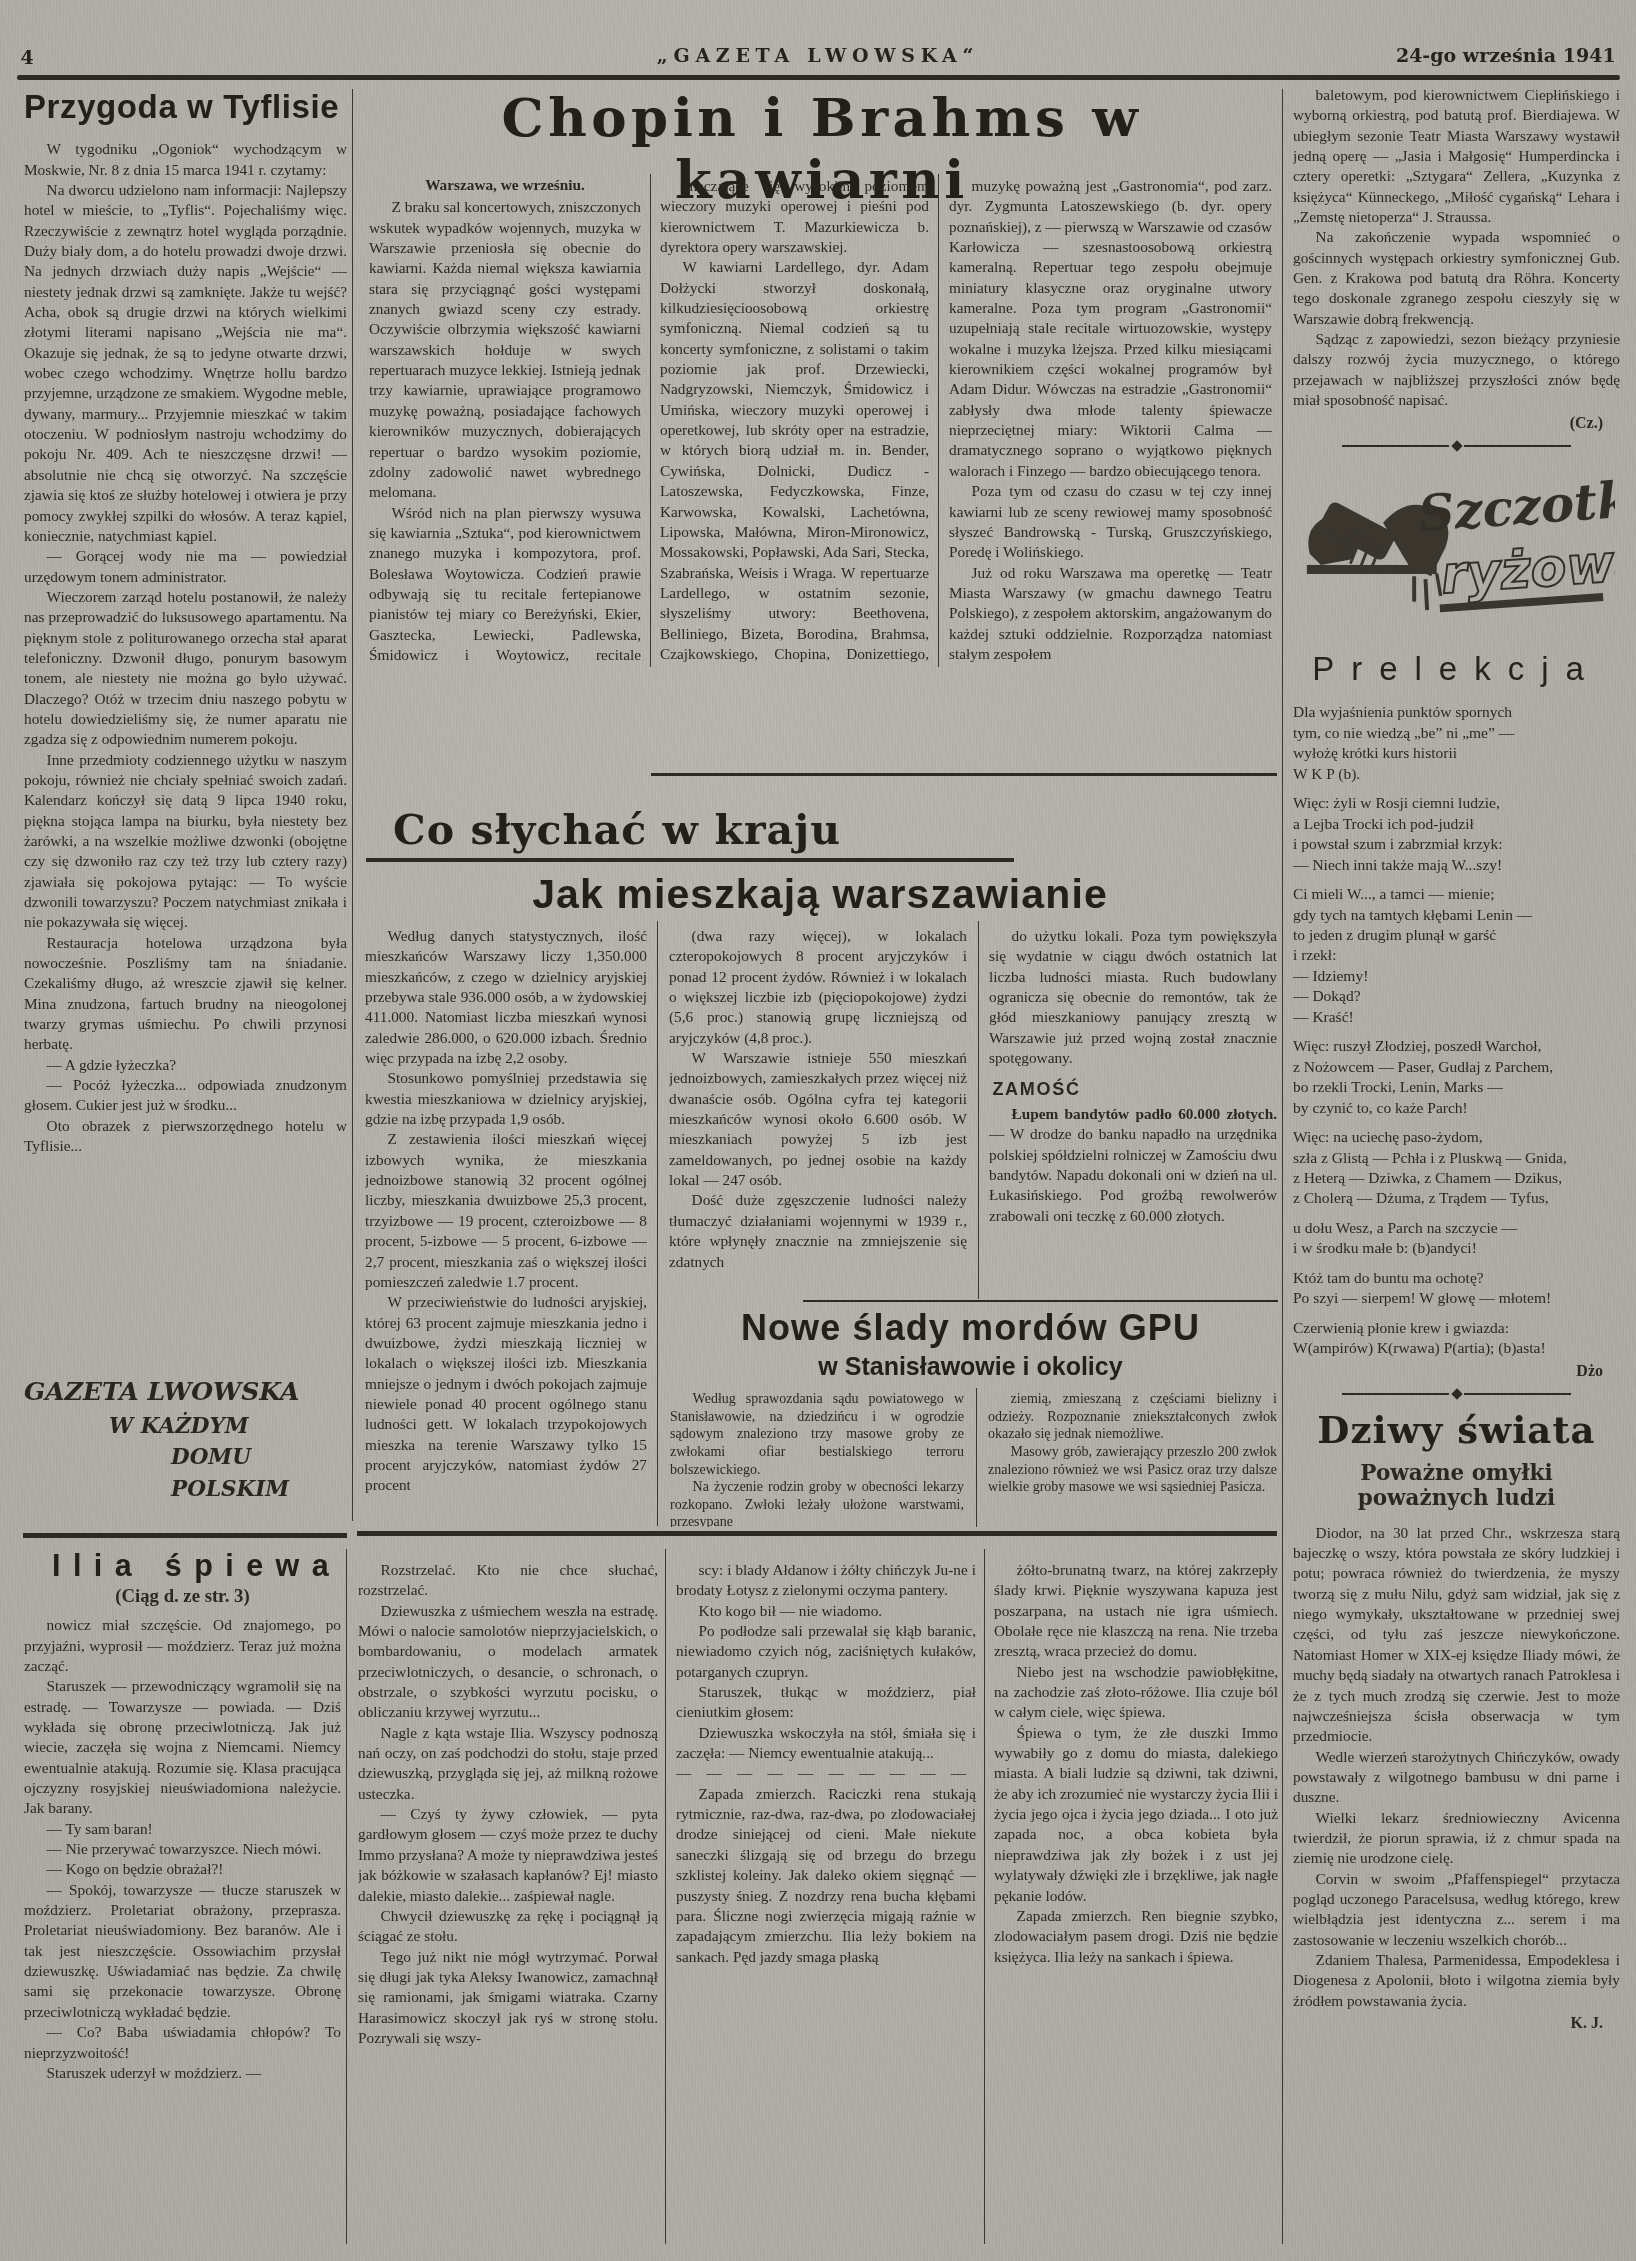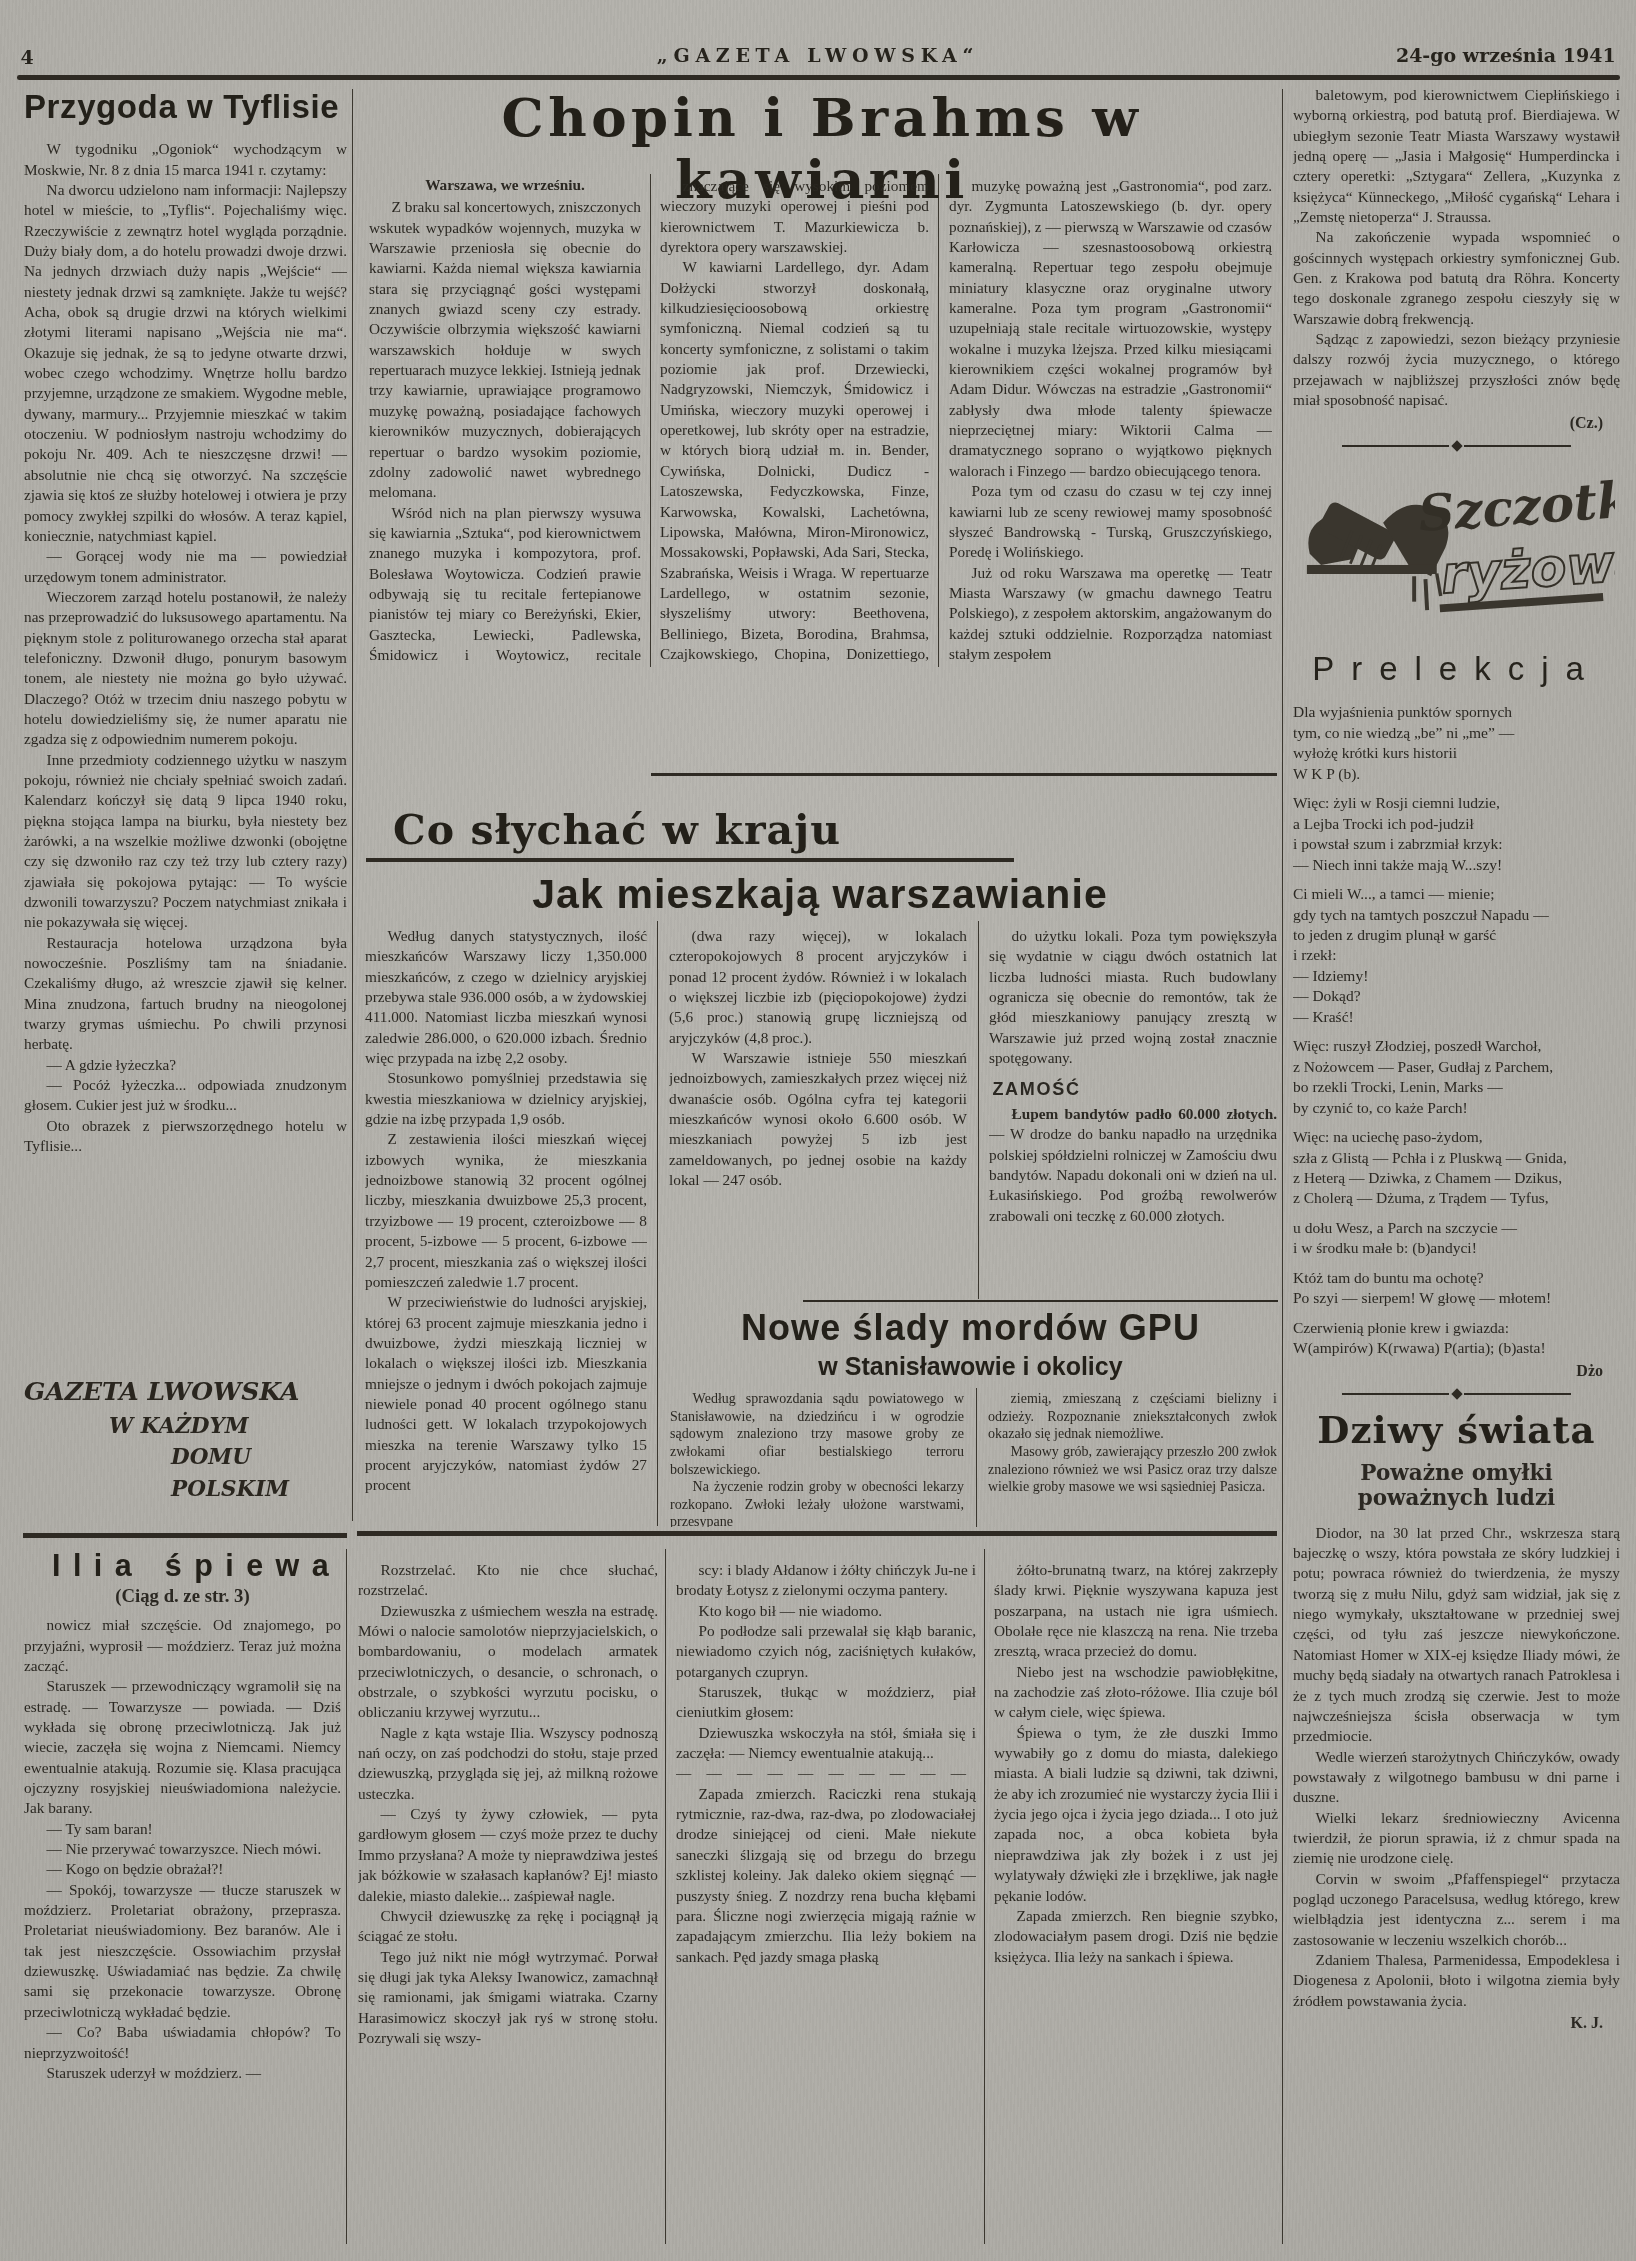--- a/index.html
+++ b/index.html
@@ -153,20 +153,21 @@
         <p class="par">Według danych statystycznych, ilość mieszkańców Warszawy liczy 1,350.000 mieszkańców, z czego w dzielnicy aryjskiej przebywa stale 936.000 osób, a w żydowskiej 411.000. Natomiast liczba mieszkań wynosi zaledwie 286.000, o 620.000 izbach. Średnio więc przypada na izbę 2,2 osoby.</p>
         <p class="par">Stosunkowo pomyślniej przedstawia się kwestia mieszkaniowa w dzielnicy aryjskiej, gdzie na izbę przypada 1,9 osób.</p>
         <p class="par">Z zestawienia ilości mieszkań więcej izbowych wynika, że mieszkania jednoizbowe stanowią 32 procent ogólnej liczby, mieszkania dwuizbowe 25,3 procent, trzyizbowe — 19 procent, czteroizbowe — 8 procent, 5-izbowe — 5 procent, 6-izbowe — 2,7 procent, mieszkania zaś o większej ilości pomieszczeń zaledwie 1.7 procent.</p>
         <p class="par">W przeciwieństwie do ludności aryjskiej, której 63 procent zajmuje mieszkania jedno i dwuizbowe, żydzi mieszkają liczniej w lokalach o większej ilości izb. Mieszkania mniejsze o jednym i dwóch pokojach zajmuje niewiele ponad 40 procent ogólnego stanu ludności gett. W lokalach trzypokojowych mieszka na terenie Warszawy tylko 15 procent aryjczyków, natomiast żydów 27 procent</p>
       </div>
   </div>
   <div class="col" style="left:669px;top:926px;width:298px;height:369px;">
     <div>
         <p class="par">(dwa razy więcej), w lokalach czteropokojowych 8 procent aryjczyków i ponad 12 procent żydów. Również i w lokalach o większej liczbie izb (pięciopokojowe) żydzi (5,6 proc.) stanowią grupę liczniejszą od aryjczyków (4,8 proc.).</p>
         <p class="par">W Warszawie istnieje 550 mieszkań jednoizbowych, zamieszkałych przez więcej niż dwanaście osób. Ogólna cyfra tej kategorii mieszkańców wynosi około 6.600 osób. W mieszkaniach powyżej 5 izb jest zameldowanych, po jednej osobie na każdy lokal — 247 osób.</p>
+        <p class="par">Dość duże zgęszczenie ludności należy tłumaczyć działaniami wojennymi w 1939 r., które wpłynęły znacznie na zmniejszenie się zdatnych</p>
       </div>
   </div>
   <div class="col" style="left:989px;top:926px;width:288px;height:362px;">
     <div>
         <p class="par">do użytku lokali. Poza tym powiększyła się wydatnie w ciągu dwóch ostatnich lat liczba ludności miasta. Ruch budowlany ogranicza się obecnie do remontów, tak że głód mieszkaniowy panujący zresztą w Warszawie już przed wojną został znacznie spotęgowany.</p>
       </div>
     <div class="zamosc-h">ZAMOŚĆ</div>
     <p class="par"><b>Łupem bandytów padło 60.000 złotych.</b><span> — W drodze do banku napadło na urzędnika polskiej spółdzielni rolniczej w Zamościu dwu bandytów. Napadu dokonali oni w dzień na ul. Łukasińskiego. Pod groźbą rewolwerów zrabowali oni teczkę z 60.000 złotych.</span></p>
   </div>
 
@@ -272,21 +273,21 @@
         <div class="poem-line">tym, co nie wiedzą „be” ni „me” —</div>
         <div class="poem-line">wyłożę krótki kurs historii</div>
         <div class="poem-line">W K P (b).</div>
         <div class="poem-line"></div>
         <div class="poem-line">Więc: żyli w Rosji ciemni ludzie,</div>
         <div class="poem-line">a Lejba Trocki ich pod-judził</div>
         <div class="poem-line">i powstał szum i zabrzmiał krzyk:</div>
         <div class="poem-line">— Niech inni także mają W...szy!</div>
         <div class="poem-line"></div>
         <div class="poem-line">Ci mieli W..., a tamci — mienie;</div>
-        <div class="poem-line">gdy tych na tamtych poszczuł Napadu —</div>
+        <div class="poem-line">gdy tych na tamtych kłębami Lenin —</div>
         <div class="poem-line">to jeden z drugim plunął w garść</div>
         <div class="poem-line">i rzekł:</div>
         <div class="poem-line">—  Idziemy!</div>
         <div class="poem-line">—  Dokąd?</div>
         <div class="poem-line">—  Kraść!</div>
         <div class="poem-line"></div>
         <div class="poem-line">Więc: ruszył Złodziej, poszedł Warchoł,</div>
         <div class="poem-line">z Nożowcem — Paser, Gudłaj z Parchem,</div>
         <div class="poem-line">bo rzekli Trocki, Lenin, Marks —</div>
         <div class="poem-line">by czynić to, co każe Parch!</div>

